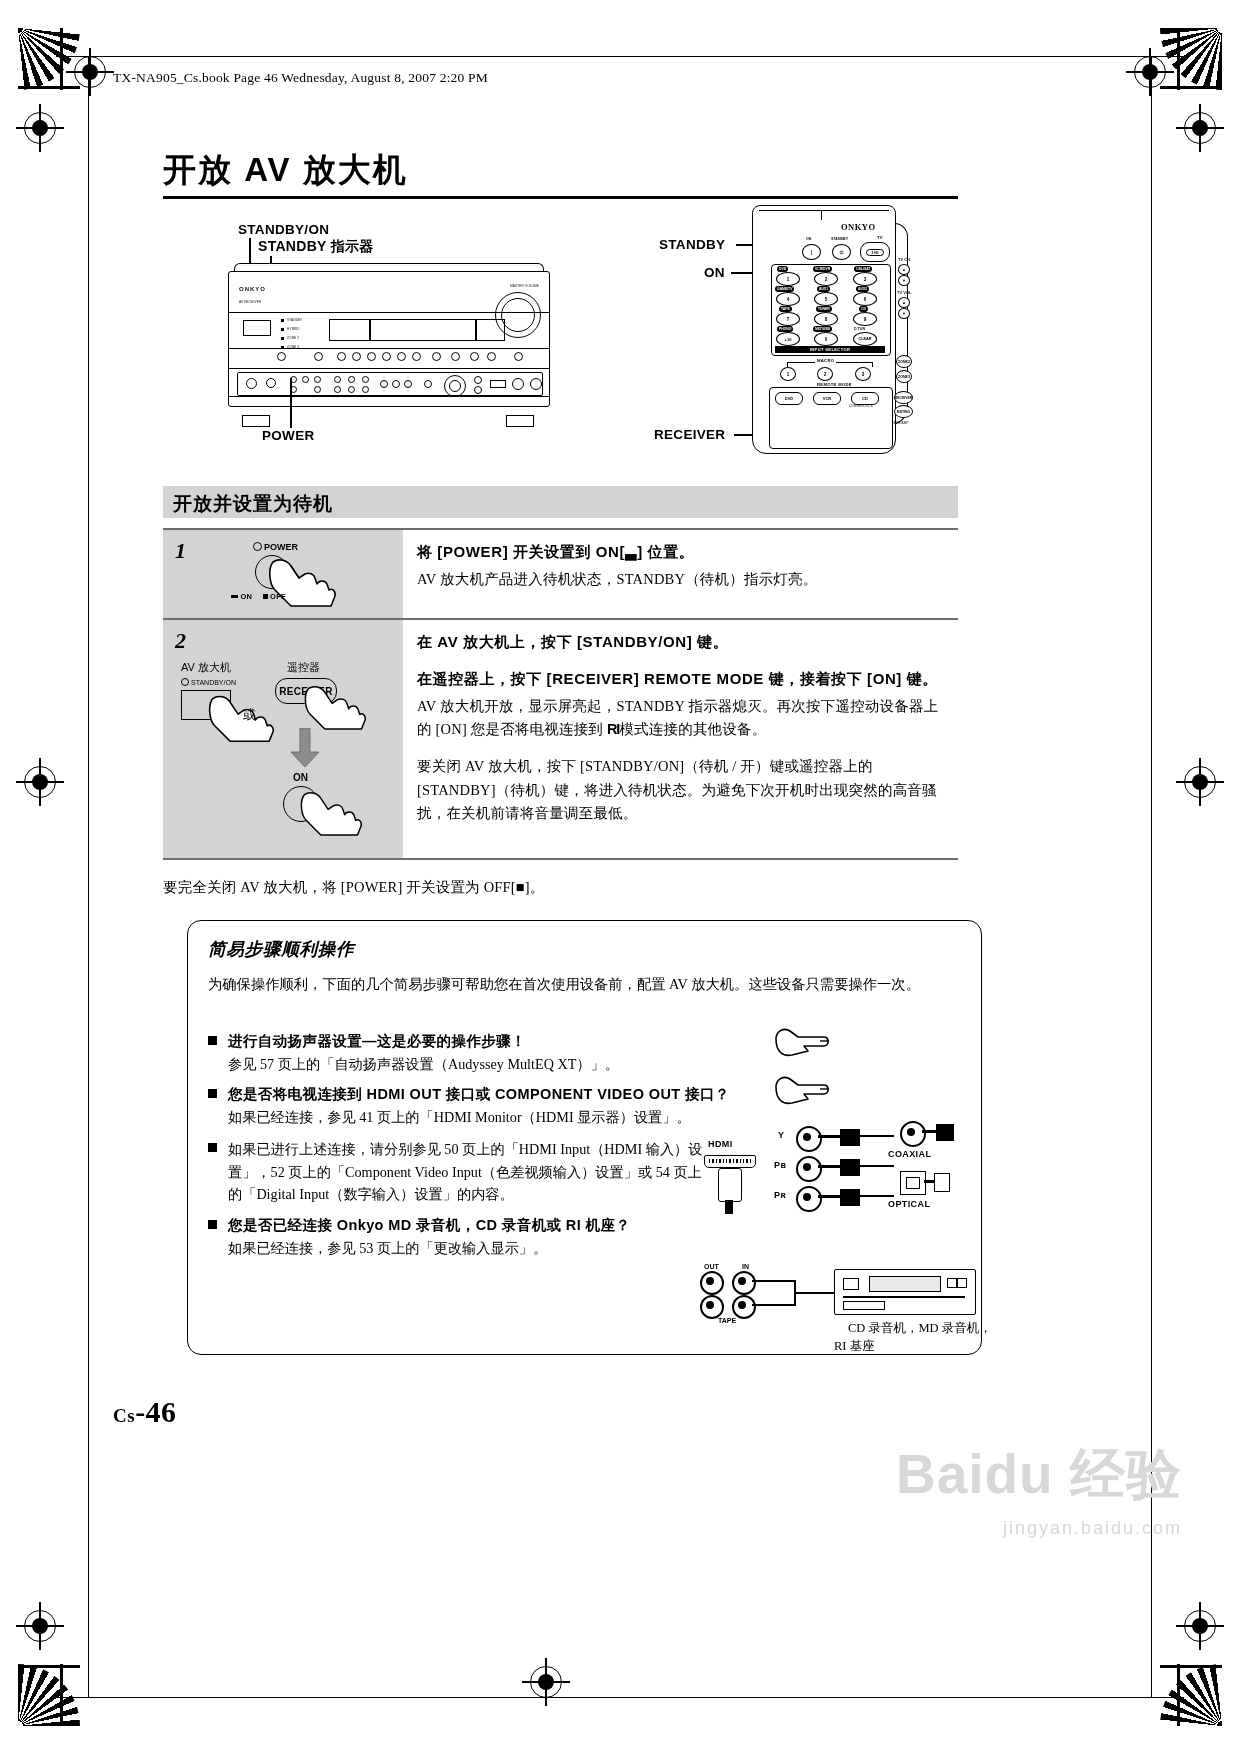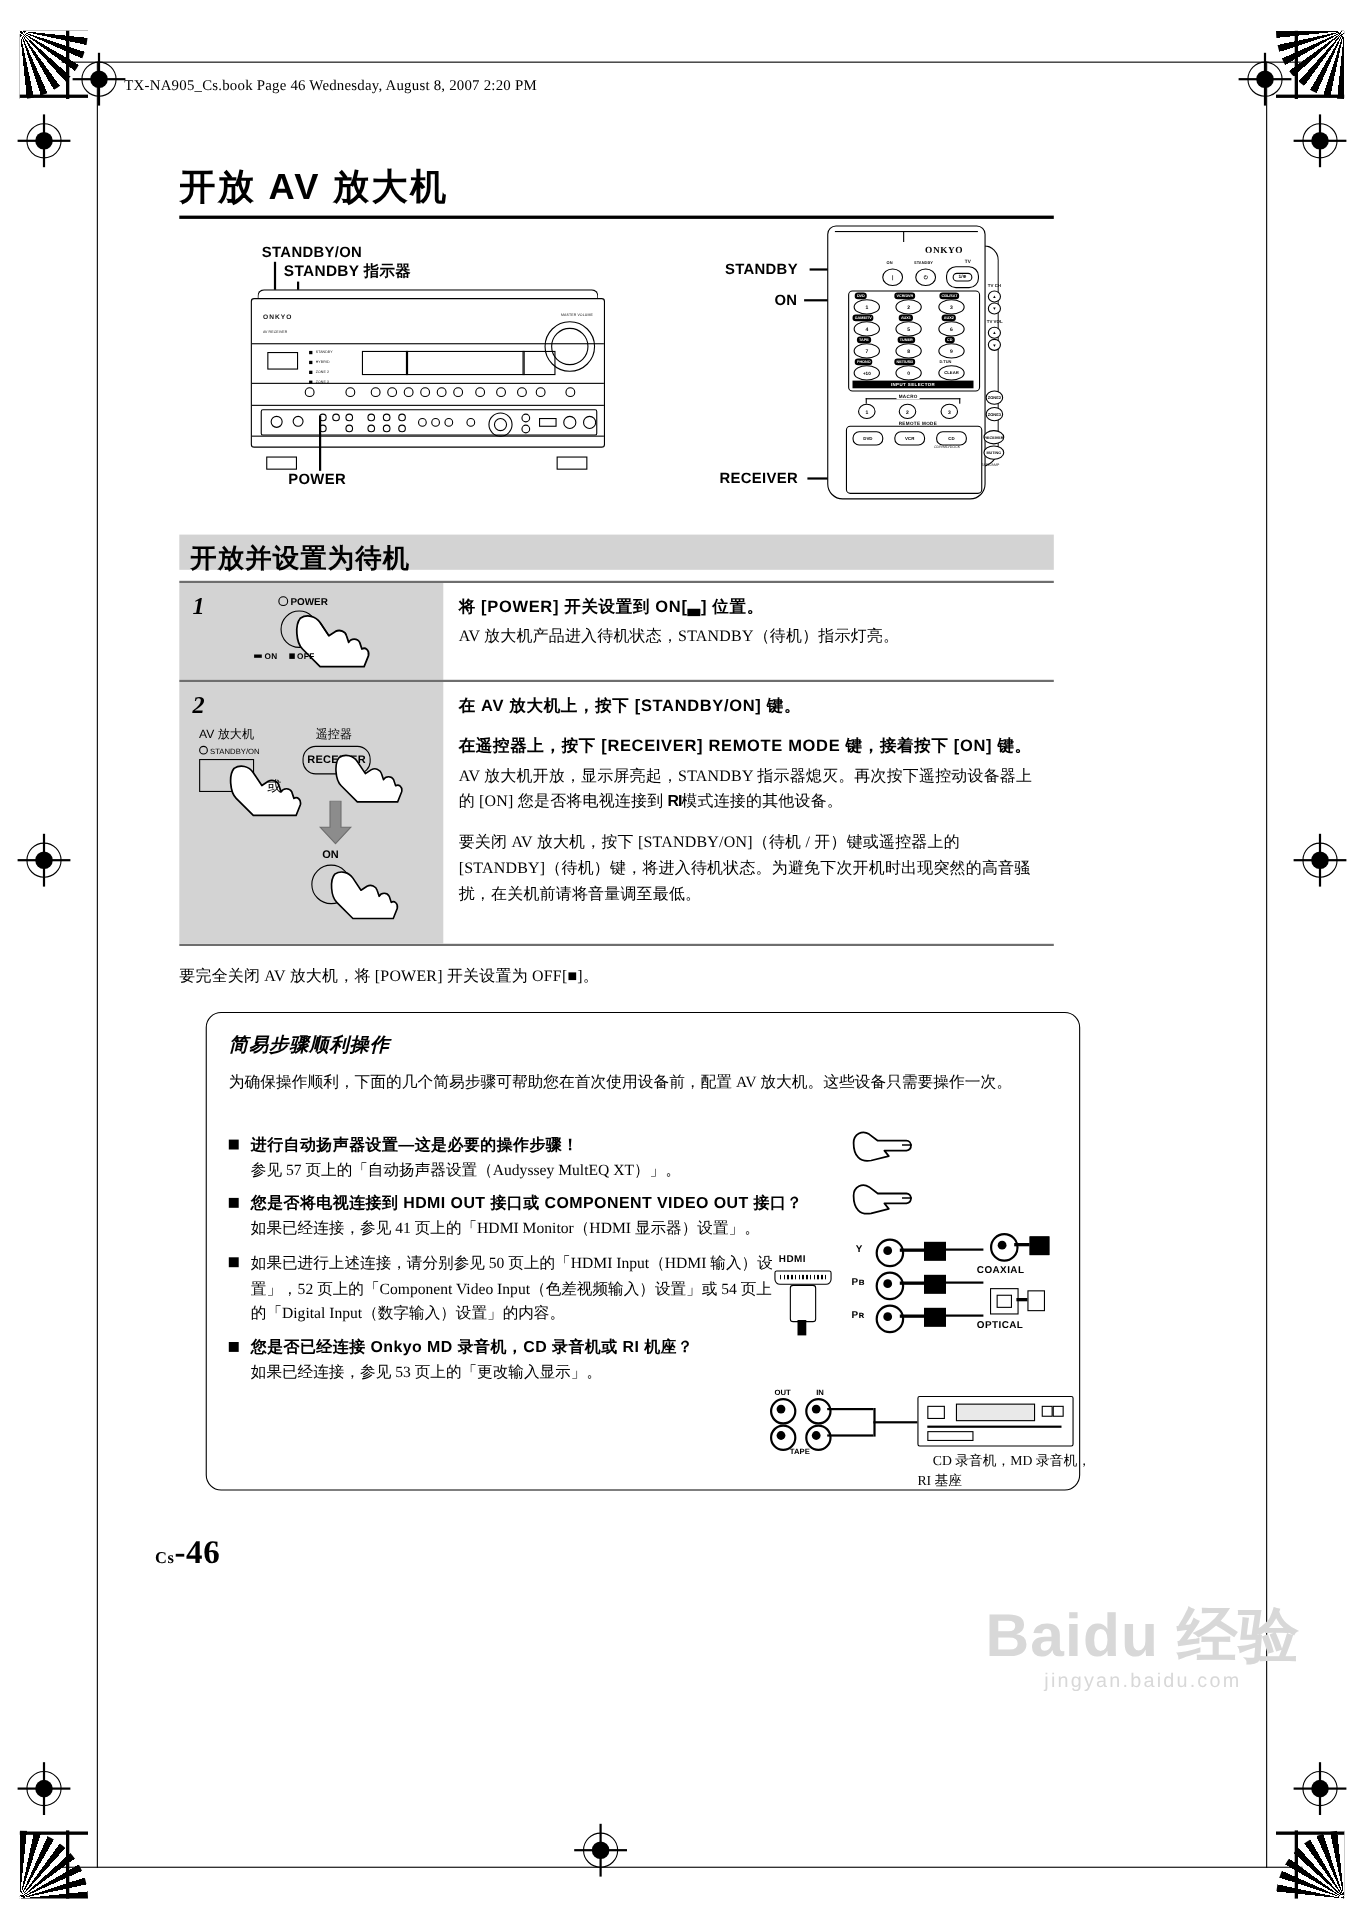--- a/index.html
+++ b/index.html
@@ -46,21 +46,21 @@
   .rm-brand{position:absolute;font-family:"Liberation Serif",serif;font-weight:700;font-size:8.5px;letter-spacing:.5px;}
   .kc{position:absolute;border:1.2px solid #000;border-radius:50%;background:#fff;display:flex;align-items:center;justify-content:center;font-size:4.6px;font-weight:700;}
   .ko{position:absolute;border:1.2px solid #000;border-radius:6px;background:#fff;display:flex;align-items:center;justify-content:center;font-size:4.6px;font-weight:700;}
   .kcap{position:absolute;background:#000;color:#fff;font-size:3.4px;font-weight:700;border-radius:3px;padding:0 2px;line-height:6px;height:6px;white-space:nowrap;}
   .barlbl{position:absolute;background:#000;color:#fff;font-size:4px;font-weight:700;text-align:center;letter-spacing:.4px;line-height:7px;height:7px;}
   .grpline{position:absolute;border-top:1px solid #000;}
   .grptxt{position:absolute;font-size:4.2px;font-weight:700;background:#fff;padding:0 2px;letter-spacing:.3px;white-space:nowrap;}
 
   
   .sechead{position:absolute;left:163px;top:486px;width:795px;height:32px;background:#d3d3d3;}
-  .sechead span{position:absolute;left:10px;top:5px;font-size:24px;font-weight:700;letter-spacing:1px;}
+  .sechead span{position:absolute;left:10px;top:5px;font-size:19px;font-weight:700;letter-spacing:1px;}
 
   
   .steps{position:absolute;left:163px;top:528px;width:795px;}
   .srow{position:relative;border-top:2px solid #6e6e6e;display:flex;}
   .srow.last{border-bottom:2px solid #6e6e6e;}
   .sgut{width:240px;flex:0 0 240px;background:#d3d3d3;position:relative;}
   .snum{position:absolute;left:12px;top:8px;font-family:"Liberation Serif",serif;font-style:italic;font-weight:700;font-size:22px;}
   .sbody{flex:1;padding:10px 12px 14px 14px;}
   .s-h{font-size:15px;font-weight:700;letter-spacing:.6px;line-height:1.55;}
   .s-p{font-family:"Liberation Serif","DejaVu Serif",serif;font-size:14.5px;line-height:1.62;letter-spacing:.2px;}
@@ -82,24 +82,24 @@
   
   .jackring{position:absolute;border:2px solid #000;border-radius:50%;background:#fff;}
   .jackdot{position:absolute;border-radius:50%;background:#000;}
   .wire{position:absolute;background:#000;}
   .ctl{position:absolute;font-size:9px;font-weight:700;letter-spacing:.4px;white-space:nowrap;}
   .ctls{position:absolute;font-size:7px;font-weight:700;white-space:nowrap;}
   .devcap{position:absolute;font-family:"Liberation Serif",serif;font-size:12.5px;line-height:1.5;white-space:nowrap;}
 
   
   .pagenum{position:absolute;left:113px;top:1395px;font-family:"Liberation Serif",serif;font-size:30px;font-weight:700;letter-spacing:.5px;}
-  .pagenum small{font-size:15px;margin-left:28px;}
+  .pagenum small{font-size:19px;}
   .wm{position:absolute;right:58px;bottom:215px;text-align:right;color:#d8d8d8;user-select:none;}
   .wm1{font-size:55px;font-weight:700;letter-spacing:1px;line-height:.95;}
-  .wm2{font-size:18px;letter-spacing:2px;margin-top:6px;text-align:center;}
+  .wm2{font-size:18px;letter-spacing:2px;margin-top:18px;}
 </style>
 </head>
 <body>
 
 <div class="page">
 
   <div class="corner" style="left:18px;top:28px;">
     <div class="rad" style="left:-62px;top:-62px;"></div>
   </div>
   <div class="corner" style="right:18px;top:28px;">

